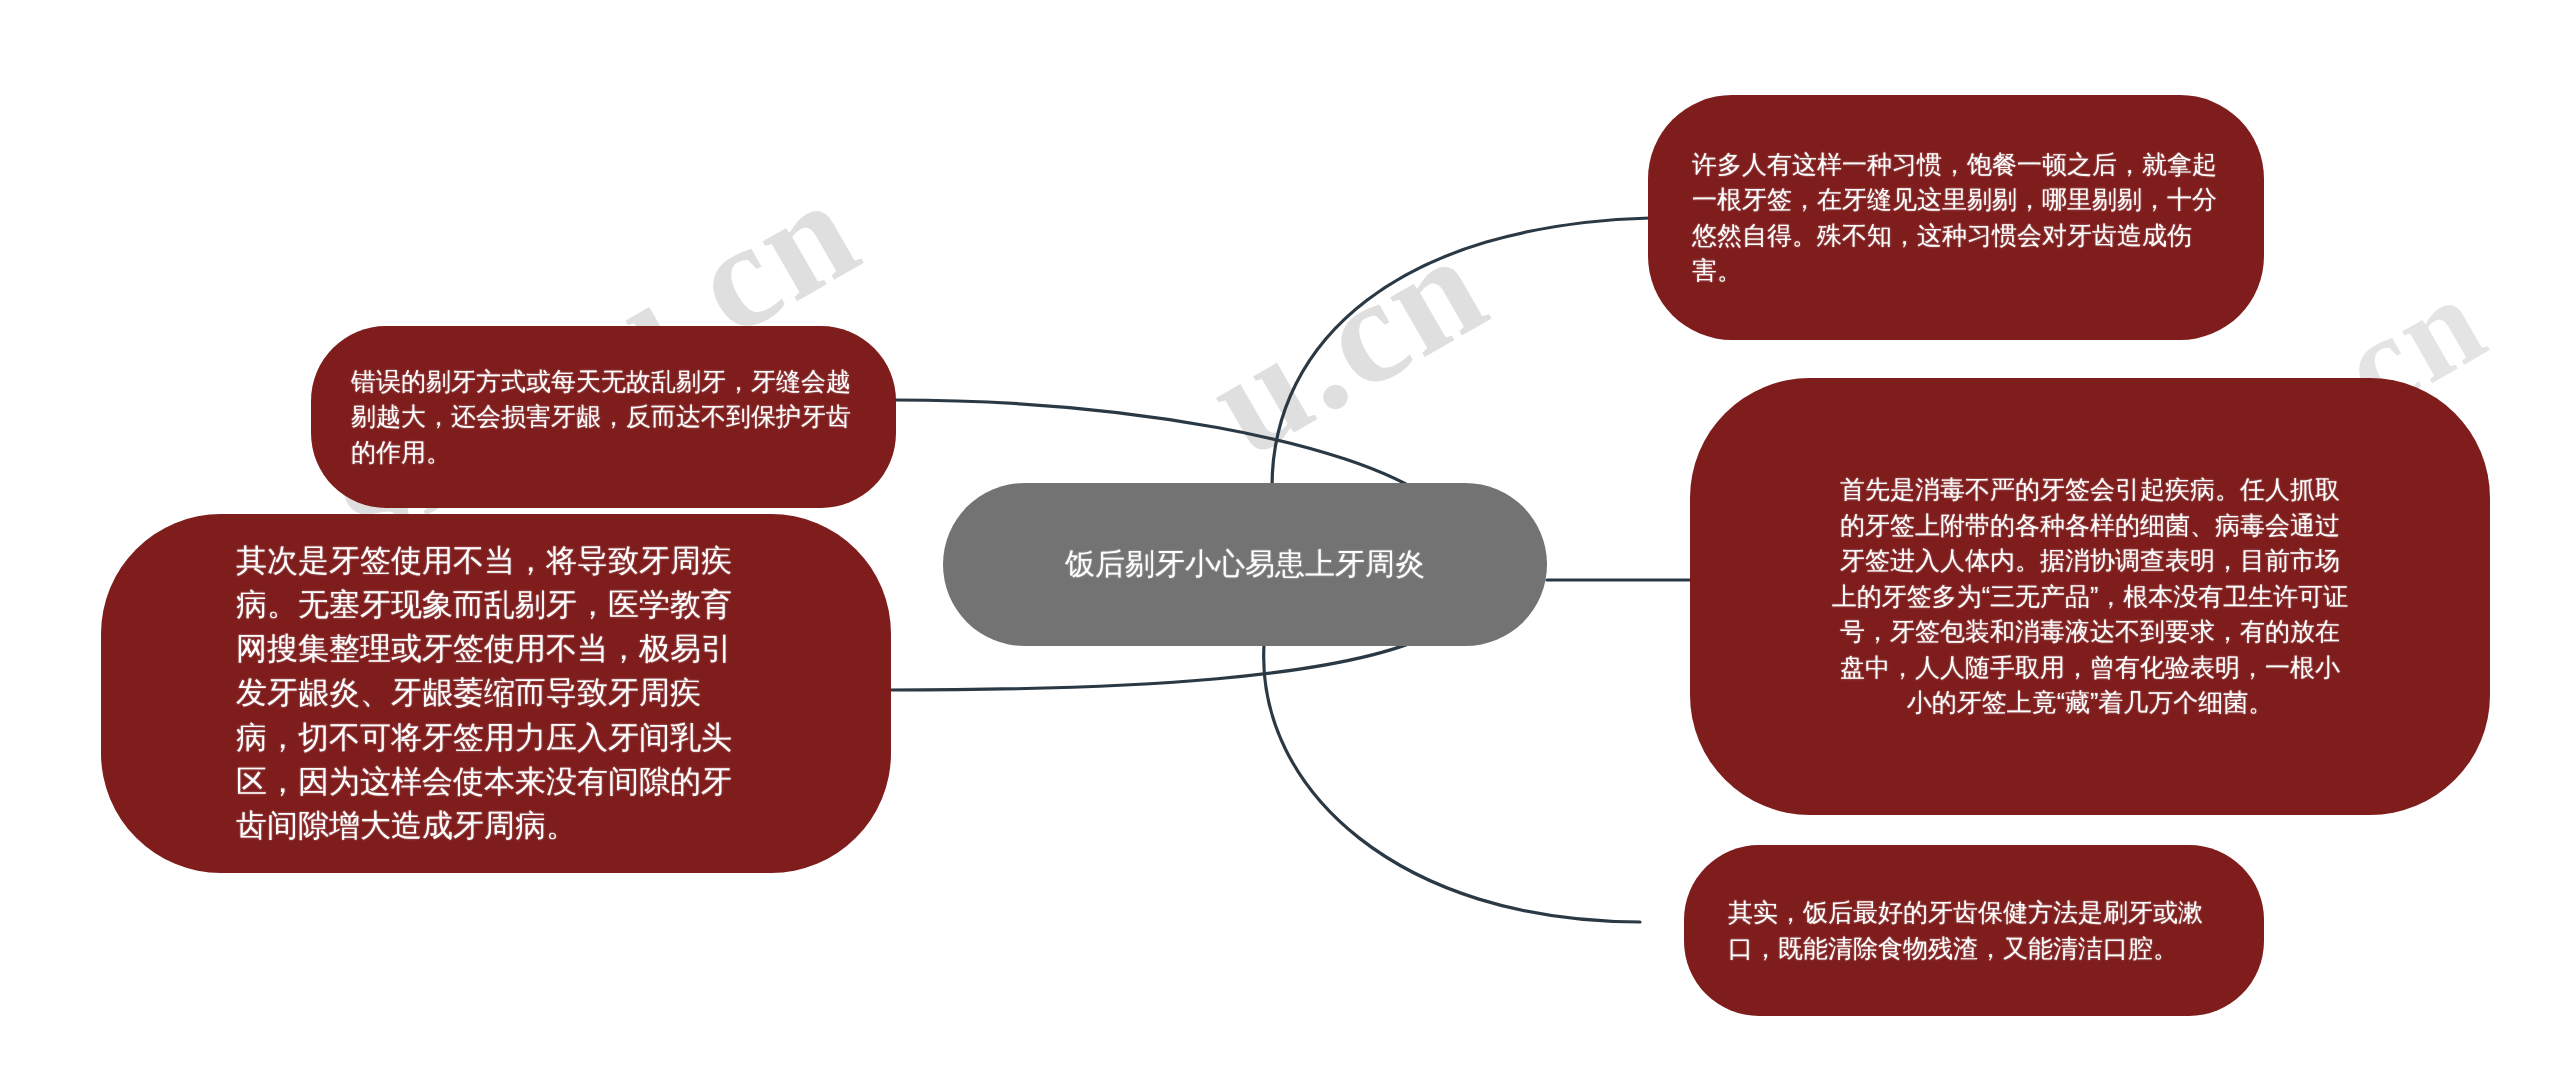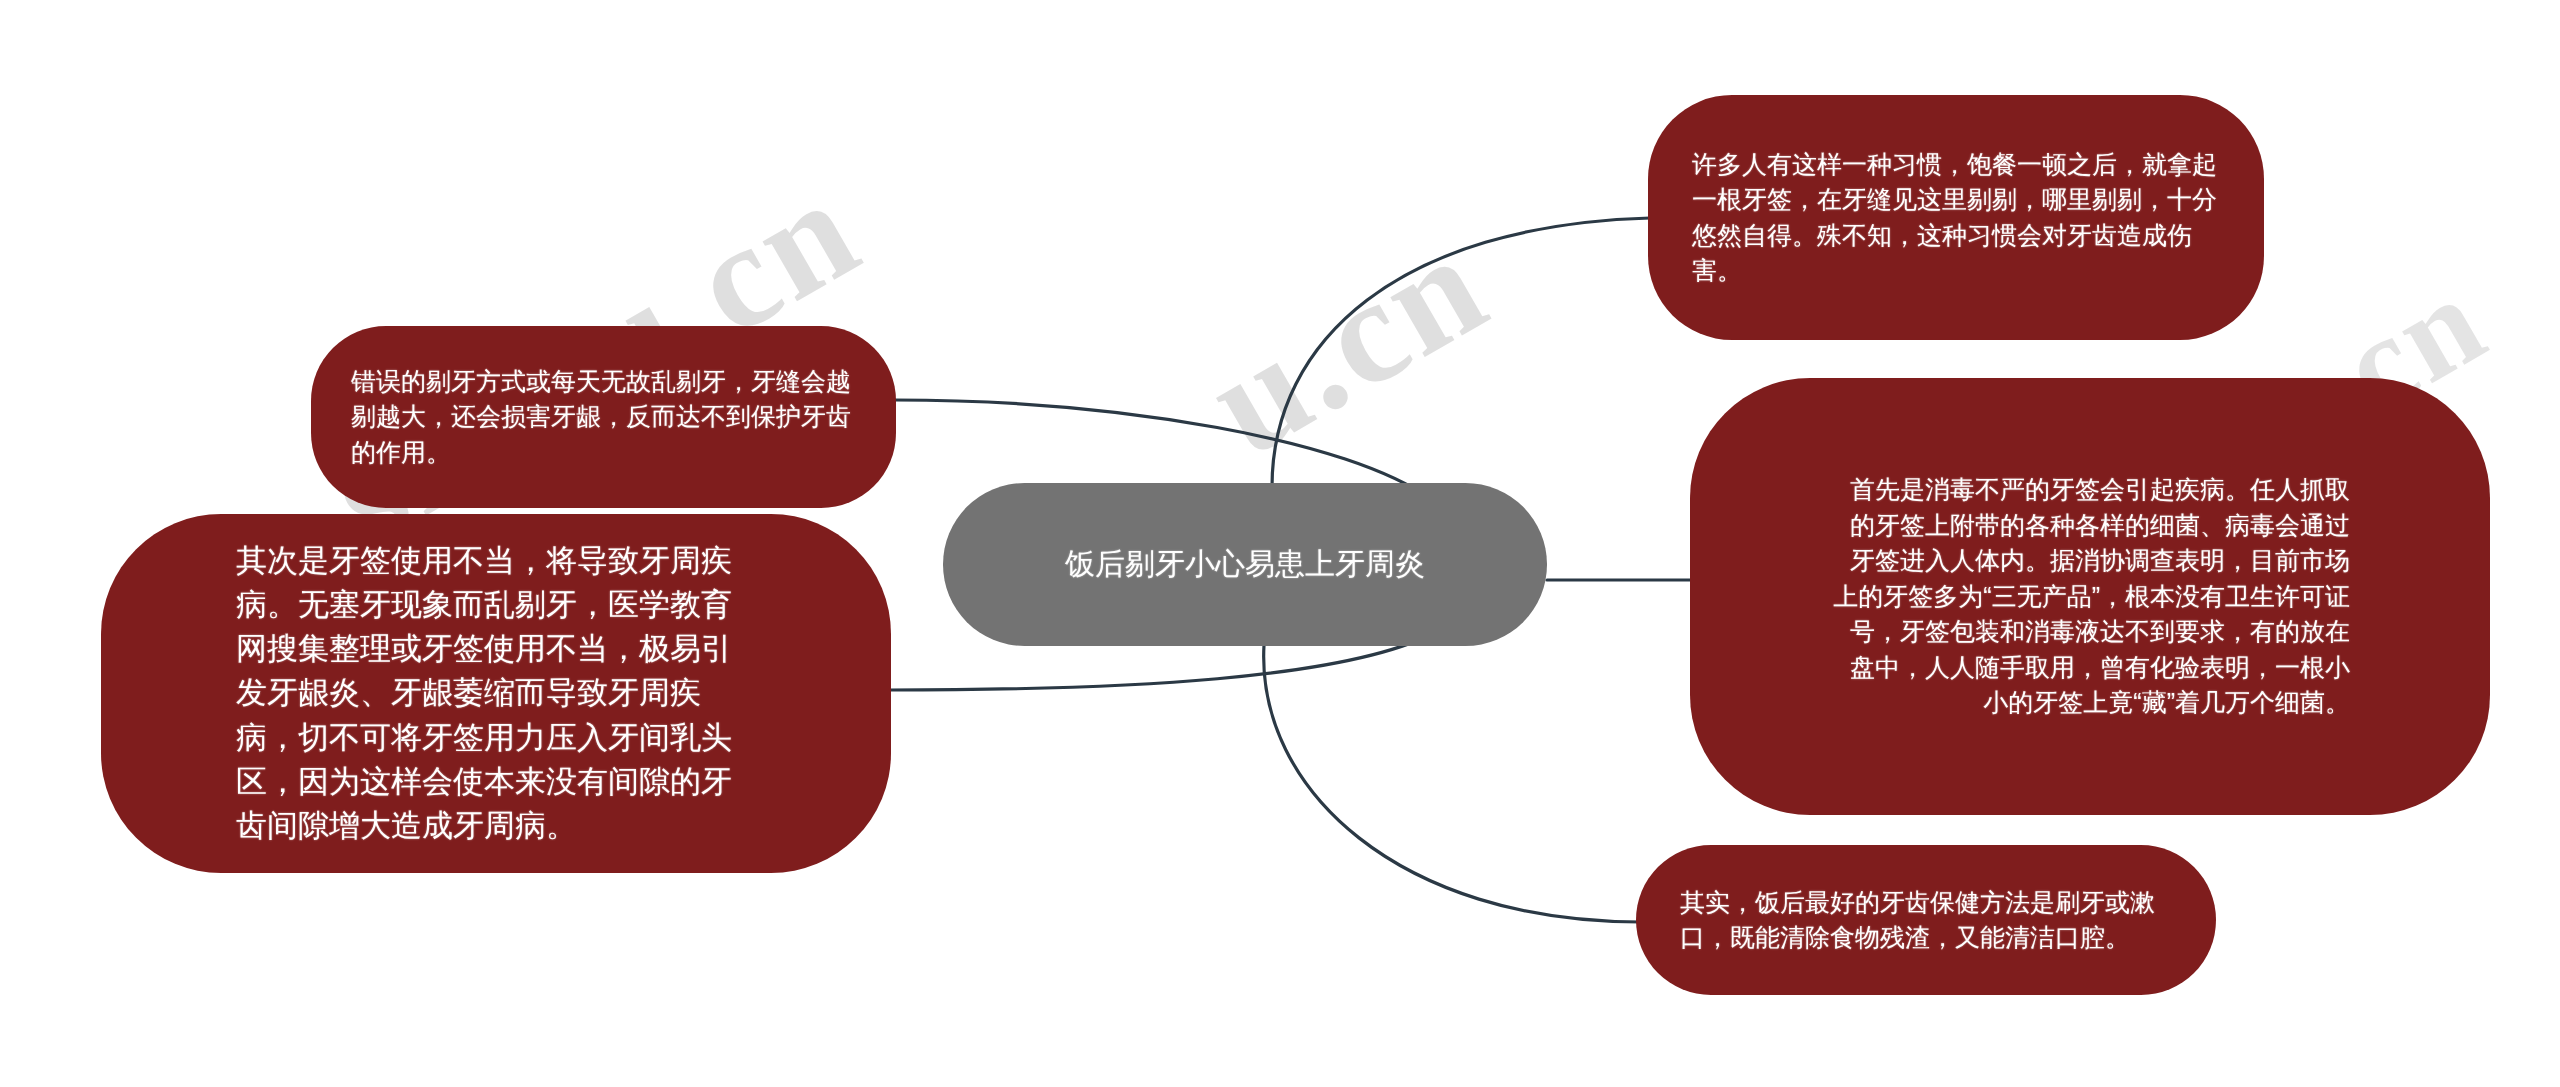--- a/index.html
+++ b/index.html
@@ -43,23 +43,23 @@
   #n-center{ left:943px; top:483px; width:604px; height:163px;
              border-radius:82px; font-size:30px; padding:0 44px; }
   #n-center .txt{max-width:430px;margin:0 auto;}
 
   #n-topright{ left:1648px; top:95px; width:616px; height:245px;
                border-radius:84px; font-size:25px; padding:14px 44px; }
   #n-topright .txt{max-width:530px;margin:0 auto;text-align:left;}
 
   #n-midright{ left:1690px; top:378px; width:800px; height:437px;
                border-radius:120px; font-size:25px; padding:16px 72px; }
-  #n-midright .txt{max-width:520px;margin:0 auto;text-align:right;}
+  #n-midright .txt{max-width:520px;margin:0 auto;text-align:center;}
 
-  #n-botright{ left:1636px; top:845px; width:580px; height:150px;
+  #n-botright{ left:1684px; top:845px; width:580px; height:171px;
                border-radius:75px; font-size:25px; padding:12px 44px; }
   #n-botright .txt{max-width:495px;margin:0 auto;text-align:left;}
 
   #n-topleft{ left:311px; top:326px; width:585px; height:182px;
               border-radius:75px; font-size:25px; padding:12px 40px; }
   #n-topleft .txt{max-width:505px;margin:0 auto;text-align:left;}
 
   #n-botleft{ left:101px; top:514px; width:790px; height:359px;
               border-radius:120px; font-size:31px; padding:18px 130px; }
   #n-botleft .txt{max-width:520px;margin:0 auto;text-align:left;}

